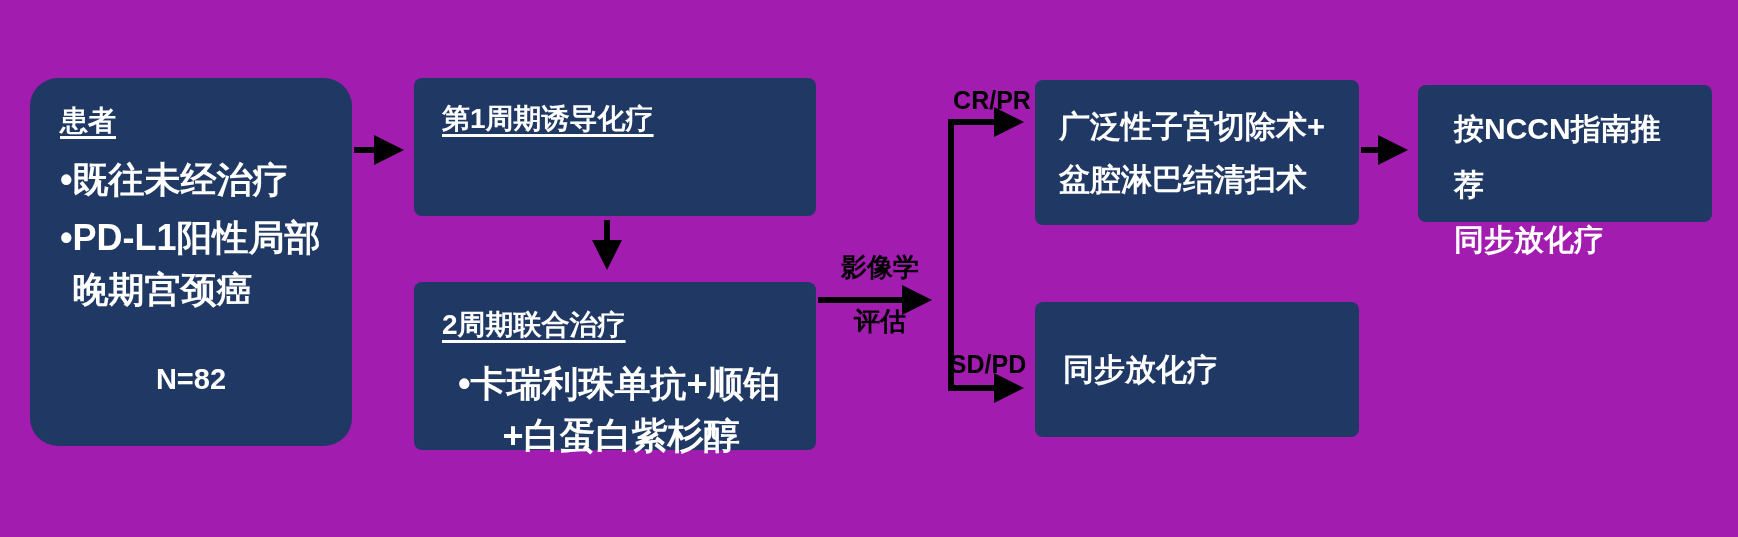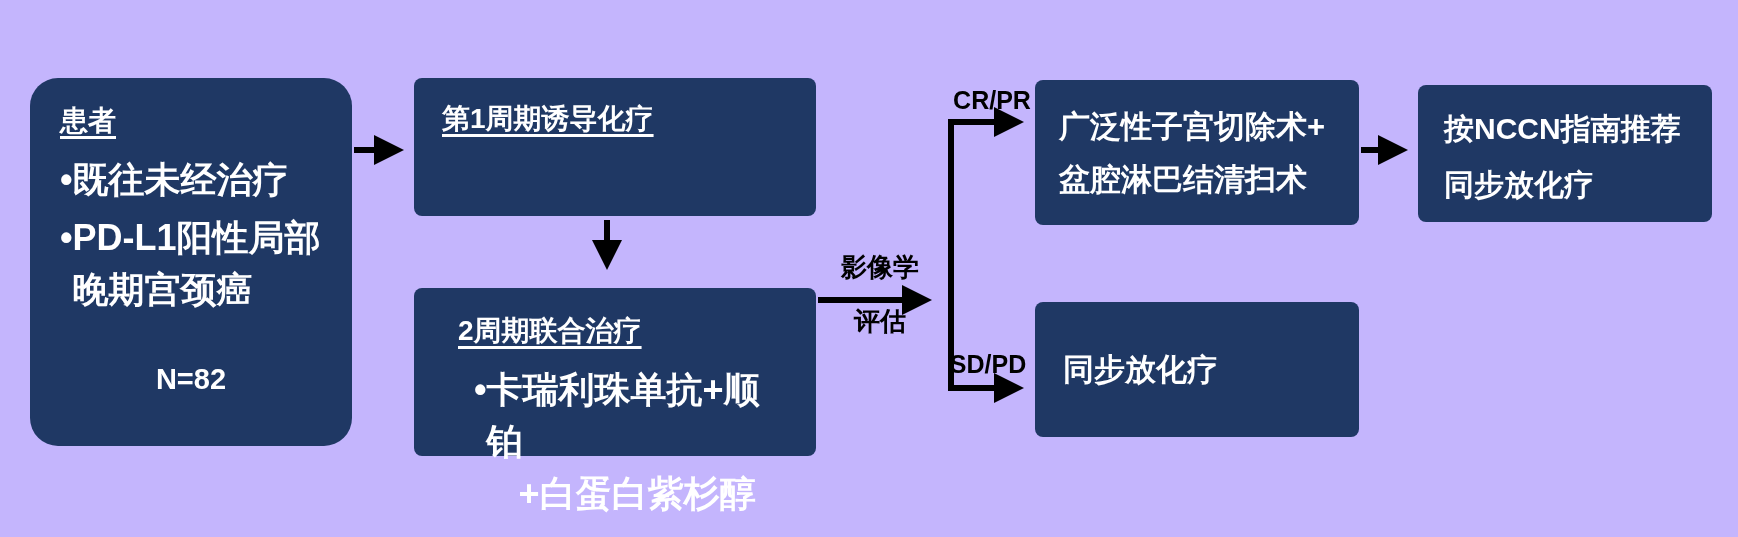--- a/index.html
+++ b/index.html
@@ -4,21 +4,21 @@
 <style>
   html, body {
     margin: 0;
     padding: 0;
     background: #ffffff;
   }
   #canvas {
     position: relative;
     width: 1738px;
     height: 537px;
-    background: #c4b5fd;
+    background: #a21caf;
     font-family: "Liberation Sans", "DejaVu Sans", sans-serif;
     overflow: hidden;
   }
   .box {
     position: absolute;
     background: #1F3864;
     color: #ffffff;
     font-weight: bold;
     box-sizing: border-box;
   }
@@ -40,25 +40,25 @@
   }
   .bullet-dot { flex: 0 0 auto; }
   .bullet-dot::before { content: "•"; }
   .indent-1 { padding-left: 16px; }
   .indent-2 { padding-left: 32px; }
 
   #box-patients { left: 30px; top: 78px; width: 322px; height: 368px; padding: 24px 30px; }
   #patients-n { text-align: center; font-size: 29px; margin-top: 46px; }
 
   #box-induction { left: 414px; top: 78px; width: 402px; height: 138px; padding: 22px 28px; }
-  #box-combination { left: 414px; top: 288px; width: 402px; height: 168px; padding: 24px 44px; }
+  #box-combination { left: 414px; top: 282px; width: 402px; height: 168px; padding: 24px 28px; }
 
   #box-surgery { left: 1035px; top: 80px; width: 324px; height: 145px; padding: 20px 24px; font-size: 31px; line-height: 1.72; }
   #box-crt { left: 1035px; top: 302px; width: 324px; height: 135px; display: flex; align-items: center; padding: 0 28px; font-size: 31px; }
-  #box-nccn { left: 1418px; top: 85px; width: 294px; height: 137px; padding: 16px 26px; font-size: 30px; line-height: 1.85; }
+  #box-nccn { left: 1418px; top: 85px; width: 294px; height: 137px; padding: 16px 36px; font-size: 30px; line-height: 1.85; }
 
   .flow-label {
     position: absolute;
     color: #000000;
     font-weight: bold;
     font-size: 26px;
     text-align: center;
   }
   #label-imaging-1 { left: 822px; top: 250px; width: 116px; }
   #label-imaging-2 { left: 822px; top: 304px; width: 116px; }

